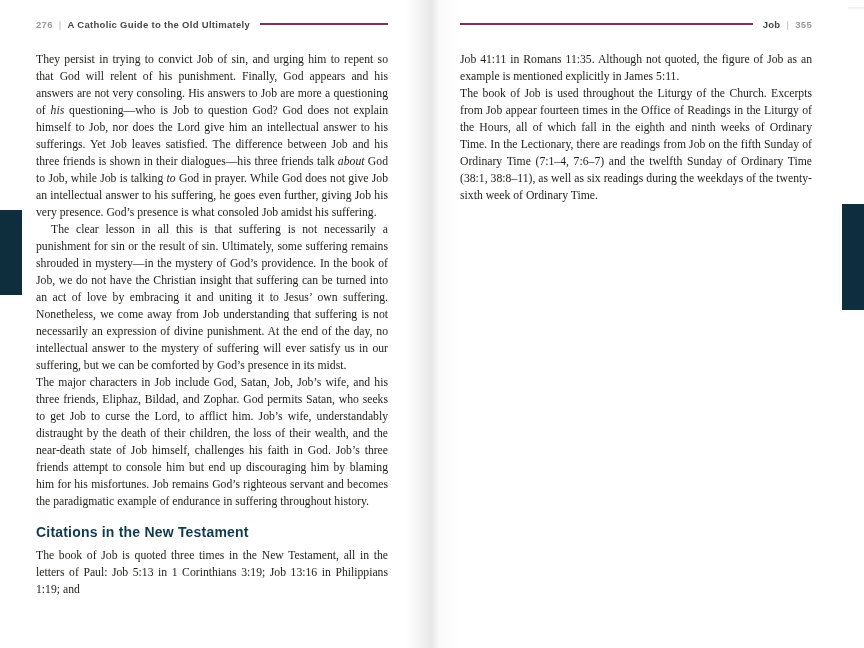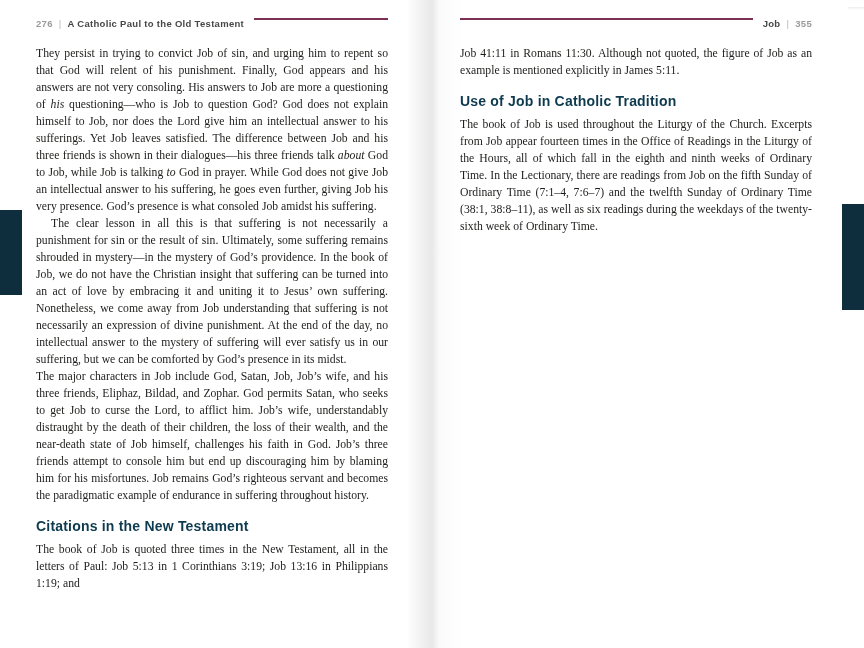--- a/index.html
+++ b/index.html
@@ -27,24 +27,24 @@
 
   .page { position: absolute; top: 0; width: 432px; height: 648px; background: #ffffff; }
   .page.left  { left: 0; }
   .page.right { left: 416px; }
 
   .content { position: absolute; top: 18px; width: 352px; }
   .page.left  .content { left: 36px; }
   .page.right .content { left: 44px; }
 
   .page-header {
-    display: flex; 
+    display: flex; align-items: center;
     font-family: "Liberation Sans", sans-serif;
     font-size: 9.5px; font-weight: bold; letter-spacing: 0.3px;
-    margin-bottom: 15px; height: 12px;
+    margin-bottom: 21px; height: 12px;
   }
   .pagenum { color: var(--page-number); }
   .hdr-divider { color: var(--divider); font-weight: normal; padding: 0 6px; }
   .running { color: var(--running-title); }
   .hrule { flex: 1; height: 1.5px; background: var(--header-rule); }
   .page.left  .hrule { margin-left: 10px; }
   .page.right .hrule { margin-right: 10px; }
 
   .bp {
     margin: 0; text-align: justify;
@@ -78,41 +78,40 @@
 
 <div class="spread">
 
   <div class="top-edge"></div>
 
   <div class="page left">
     <div class="content">
       <div class="page-header">
         <span class="pagenum">276</span>
         <span class="hdr-divider">|</span>
-        <span class="running">A Catholic Paul to the Old Testament</span>
+        <span class="running">A Catholic Guide to the Old Ultimately</span>
         <span class="hrule"></span>
       </div>
       <p class="bp"><span>They persist in trying to convict Job of sin, and urging him to repent so that God will relent of his punishment. Finally, God appears and his answers are not very consoling. His answers to Job are more a questioning of </span><em>his</em><span> questioning—who is Job to question God? God does not explain himself to Job, nor does the Lord give him an intellectual answer to his sufferings. Yet Job leaves satisfied. The difference between Job and his three friends is shown in their dialogues—his three friends talk </span><em>about</em><span> God to Job, while Job is talking </span><em>to</em><span> God in prayer. While God does not give Job an intellectual answer to his suffering, he goes even further, giving Job his very presence. God’s presence is what consoled Job amidst his suffering.</span></p>
       <p class="bp indent"><span>The clear lesson in all this is that suffering is not necessarily a punishment for sin or the result of sin. Ultimately, some suffering remains shrouded in mystery—in the mystery of God’s providence. In the book of Job, we do not have the Christian insight that suffering can be turned into an act of love by embracing it and uniting it to Jesus’ own suffering. Nonetheless, we come away from Job understanding that suffering is not necessarily an expression of divine punishment. At the end of the day, no intellectual answer to the mystery of suffering will ever satisfy us in our suffering, but we can be comforted by God’s presence in its midst.</span></p>
       <p class="bp"><span>The major characters in Job include God, Satan, Job, Job’s wife, and his three friends, Eliphaz, Bildad, and Zophar. God permits Satan, who seeks to get Job to curse the Lord, to afflict him. Job’s wife, understandably distraught by the death of their children, the loss of their wealth, and the near-death state of Job himself, challenges his faith in God. Job’s three friends attempt to console him but end up discouraging him by blaming him for his misfortunes. Job remains God’s righteous servant and becomes the paradigmatic example of endurance in suffering throughout history.</span></p>
       <h2 class="sh">Citations in the New Testament</h2>
       <p class="bp"><span>The book of Job is quoted three times in the New Testament, all in the letters of Paul: Job 5:13 in 1 Corinthians 3:19; Job 13:16 in Philippians 1:19; and</span></p>
     </div>
   </div>
 
   <div class="page right">
     <div class="content">
       <div class="page-header">
         <span class="hrule"></span>
         <span class="running">Job</span>
         <span class="hdr-divider">|</span>
         <span class="pagenum">355</span>
       </div>
-      <p class="bp"><span>Job 41:11 in Romans 11:30. Although not quoted, the figure of Job as an example is mentioned explicitly in James 5:11.</span></p>
-      <h2 class="sh">Use of Job in Catholic Tradition</h2>
+      <p class="bp"><span>Job 41:11 in Romans 11:35. Although not quoted, the figure of Job as an example is mentioned explicitly in James 5:11.</span></p>
       <p class="bp"><span>The book of Job is used throughout the Liturgy of the Church. Excerpts from Job appear fourteen times in the Office of Readings in the Liturgy of the Hours, all of which fall in the eighth and ninth weeks of Ordinary Time. In the Lectionary, there are readings from Job on the fifth Sunday of Ordinary Time (7:1–4, 7:6–7) and the twelfth Sunday of Ordinary Time (38:1, 38:8–11), as well as six readings during the weekdays of the twenty-sixth week of Ordinary Time.</span></p>
     </div>
   </div>
 
   <div class="gutter"></div>
   <div class="edge-tab left-tab"></div>
   <div class="edge-tab right-tab"></div>
 
 </div>
 

